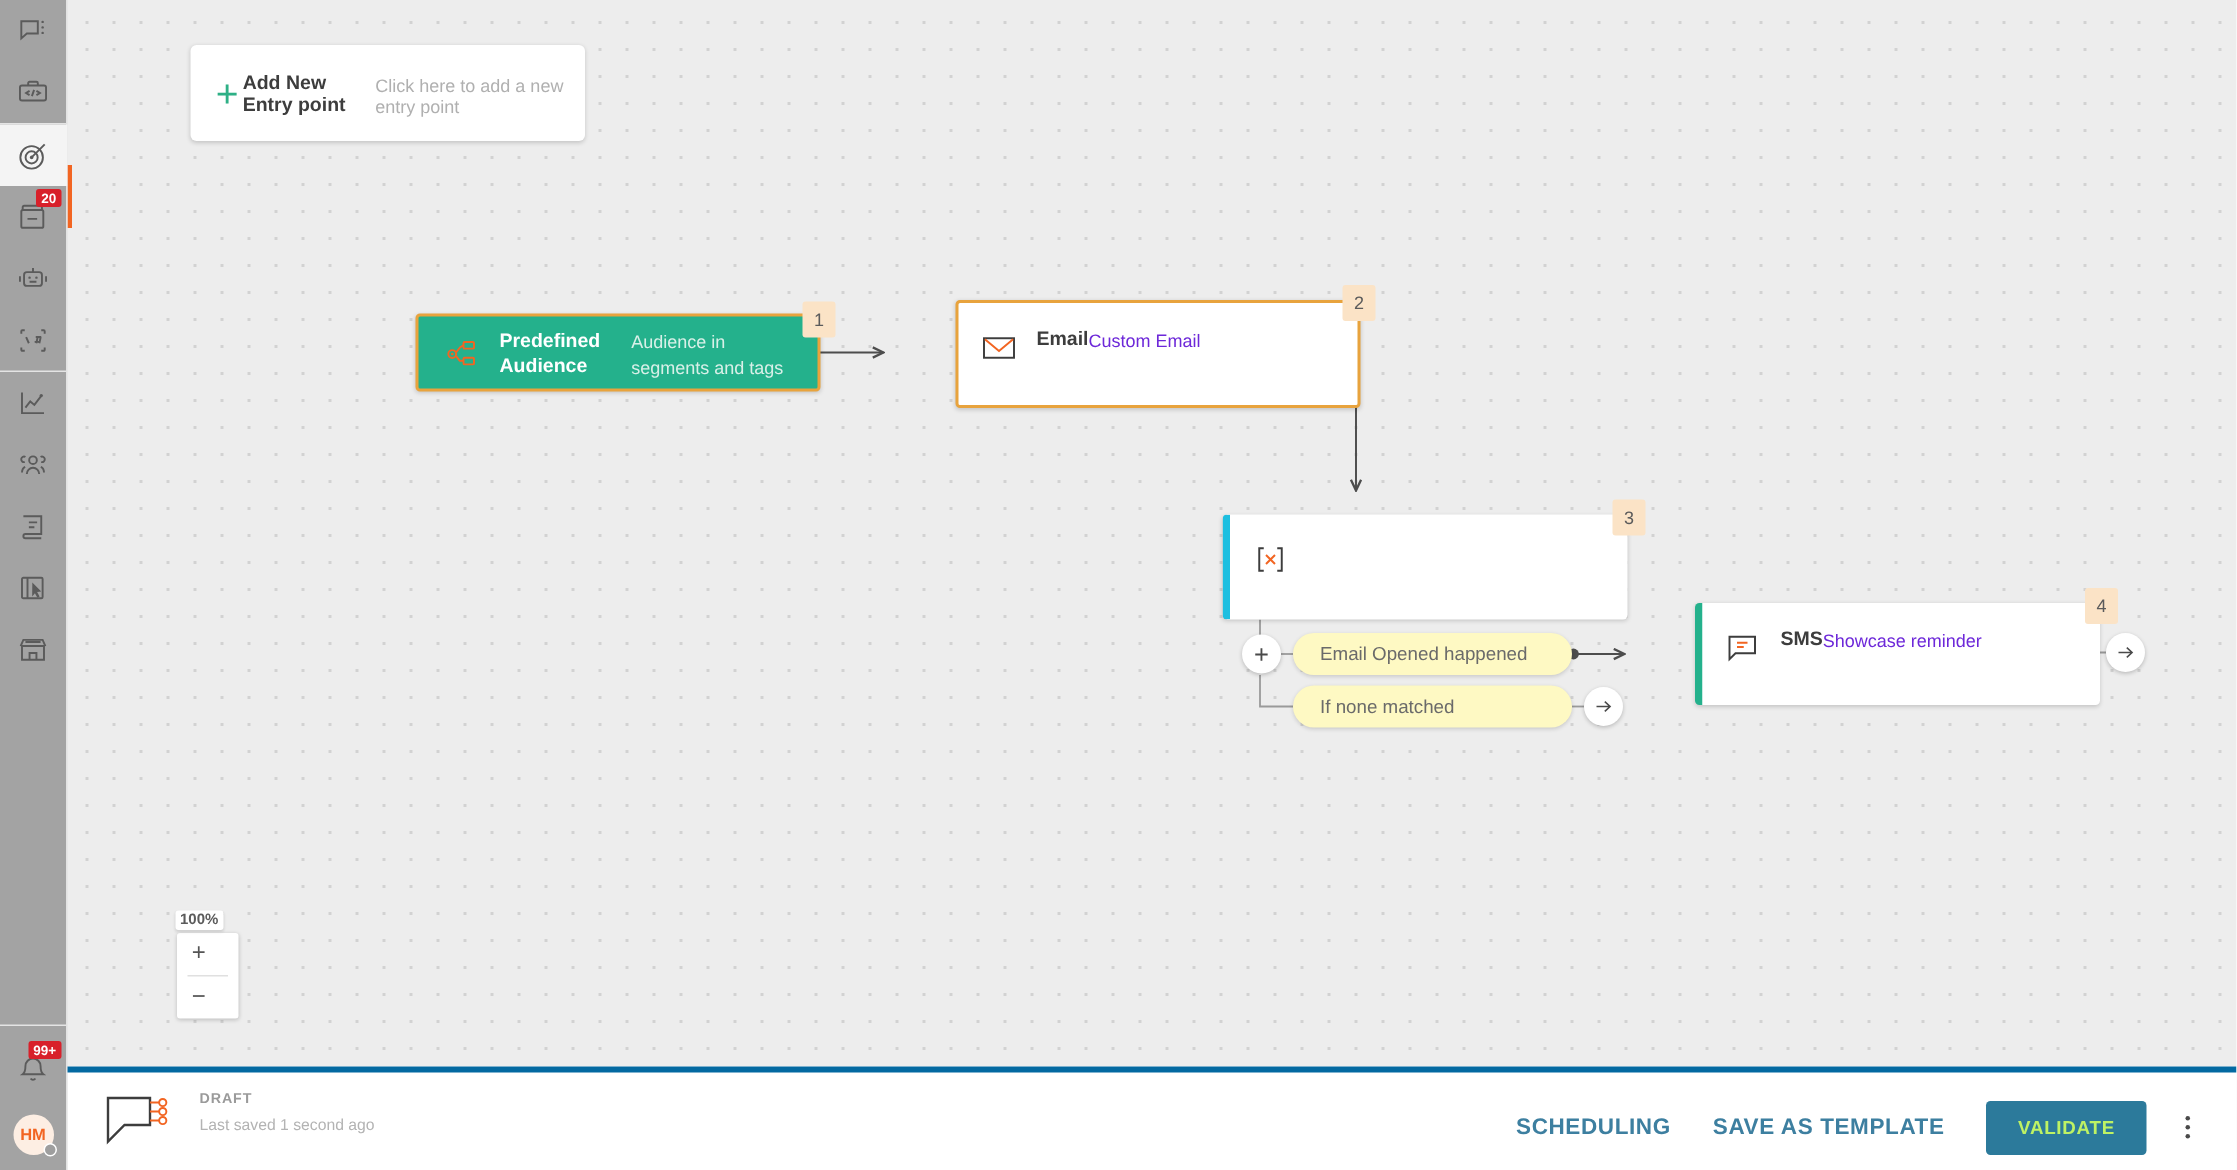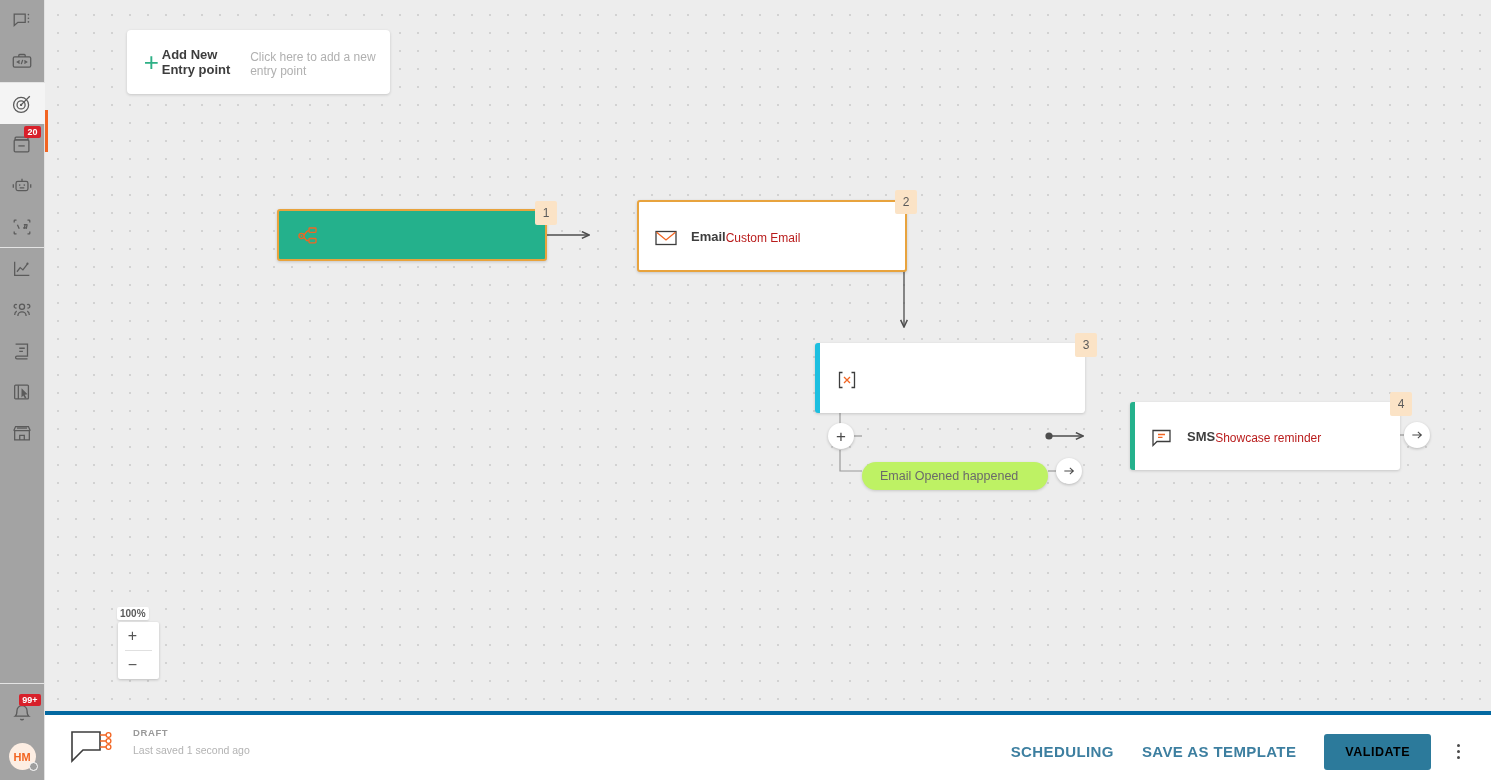--- a/index.html
+++ b/index.html
@@ -68,25 +68,25 @@
     width: 3px; height: 42px; background: #f26522; z-index: 40;
   }
 
   
   .node {
     position: absolute; background: #fff;
     border-radius: 3px;
     box-shadow: 0 1px 3px rgba(0,0,0,0.17);
     z-index: 10;
   }
-  .node-inner { display: flex; align-items: center; padding: 14px 12px 12px 12px; height: 100%; }
+  .node-inner { display: flex; align-items: flex-start; padding: 14px 12px 12px 12px; height: 100%; }
   .node-ico { width: 30px; height: 30px; flex: 0 0 30px; display: flex; align-items: center; justify-content: center; margin-right: 10px; margin-top: 1px; }
   .node-text { display: flex; flex-direction: row; justify-content: center; padding-top: 1px; }
   .node-title { font-size: 13px; font-weight: bold; color: #3d3d3d; line-height: 17px; }
-  .node-sub { font-size: 12px; color: #b91c1c; line-height: 17px; margin-top: 2px; }
+  .node-sub { font-size: 12px; color: #6d28d9; line-height: 17px; margin-top: 2px; }
   .node-num {
     position: absolute; top: -12px; right: -4px;
     width: 22px; height: 24px;
     background: #fbe3c6; color: #5b5b5b;
     font-size: 12px; border-radius: 2px;
     display: flex; align-items: center; justify-content: center;
     z-index: 3;
   }
 
   
@@ -126,26 +126,25 @@
   
   #sms-node {
     left: 1085px; top: 402px; width: 270px; height: 68px;
     border-left: 5px solid #24b18c;
   }
   #sms-node .node-num { top: -10px; right: -12px; }
 
   
   .pill {
     position: absolute; height: 28px;
-    background: #bef264; border-radius: 14px;
+    background: #fef9c3; border-radius: 14px;
     box-shadow: 0 1px 3px rgba(0,0,0,0.16);
     display: flex; align-items: center;
     padding: 0 18px; font-size: 12.5px; color: #6a6a6a;
     z-index: 12;
-    margin-top: 40px;
   }
   #pill-matched { left: 817px; top: 422px; width: 186px; }
   #pill-none    { left: 817px; top: 457px; width: 186px; }
 
   .circ-btn {
     position: absolute; width: 26px; height: 26px; border-radius: 50%;
     background: #fff; box-shadow: 0 1px 3px rgba(0,0,0,0.22);
     display: flex; align-items: center; justify-content: center;
     color: #4a4a4a; z-index: 14; cursor: pointer;
   }
@@ -192,21 +191,21 @@
   }
   .name-input::placeholder { color: #9fb0c4; }
   .saved-note { font-size: 10.5px; color: #b3b3b3; margin-top: 3px; }
   .foot-right { margin-left: auto; display: flex; align-items: center; padding-top: 18px; }
   .txt-btn {
     font-size: 15px; font-weight: bold; color: #3d7fa0;
     letter-spacing: 0.4px; padding: 10px 14px; cursor: pointer;
     background: none; border: none; font-family: "Liberation Sans", sans-serif;
   }
   .validate-btn {
-    background: #2c7a9b; color: #000000;
+    background: #2c7a9b; color: #bef264;
     font-size: 12.5px; font-weight: bold; letter-spacing: 0.5px;
     border: none; border-radius: 3px;
     padding: 11px 21px; margin-left: 14px; cursor: pointer;
     font-family: "Liberation Sans", sans-serif;
     text-align: right;
   }
   .kebab {
     width: 30px; height: 30px; margin-left: 12px;
     display: flex; flex-direction: column; align-items: center; justify-content: center;
     cursor: pointer; gap: 3px;
@@ -380,20 +379,24 @@
         <div class="node-inner">
           <div class="node-ico">
             <svg viewBox="0 0 24 24" width="24" height="24" fill="none" stroke="#f26522" stroke-width="1.3">
               <circle cx="5.5" cy="12" r="2.6"></circle>
               <circle cx="5.5" cy="12" r="0.9" fill="#f26522" stroke="none"></circle>
               <rect x="13" y="4" width="7" height="4.4" rx="0.8"></rect>
               <rect x="13" y="14.5" width="7" height="4.4" rx="0.8"></rect>
               <path d="M8 11 10.8 7.5 13 6.3M8 13.2l2.5 3.3h2.5"></path>
             </svg>
           </div>
+          <div class="node-text">
+            <div class="node-title">Predefined Audience</div>
+            <div class="node-sub">Audience in segments and tags</div>
+          </div>
         </div>
       </div>
 
       <div class="node" id="email-node">
         <div class="node-num">2</div>
         <div class="node-inner">
           <div class="node-ico">
             <svg viewBox="0 0 26 26" width="26" height="26" fill="none">
               <rect x="3" y="6.5" width="20" height="13" stroke="#3d3d3d" stroke-width="1.3"></rect>
               <path d="M3.6 7.2 13 15l9.4-7.8" stroke="#f26522" stroke-width="1.3"></path>
@@ -429,20 +432,23 @@
           </div>
           <div class="node-text">
             <div class="node-title">SMS</div>
             <div class="node-sub">Showcase reminder</div>
           </div>
         </div>
       </div>
 
       <div class="pill" id="pill-matched">
         <span>Email Opened happened</span>
+      </div>
+      <div class="pill" id="pill-none">
+        <span>If none matched</span>
       </div>
 
       <div class="circ-btn" id="plus-branch">
         <span>+</span>
       </div>
       <div class="circ-btn" id="arrow-none">
         <svg viewBox="0 0 24 24" fill="none" stroke="currentColor" stroke-width="1.8">
           <path d="M4 12h15M13.5 6.5 19.5 12l-6 5.5"></path>
         </svg>
       </div>

